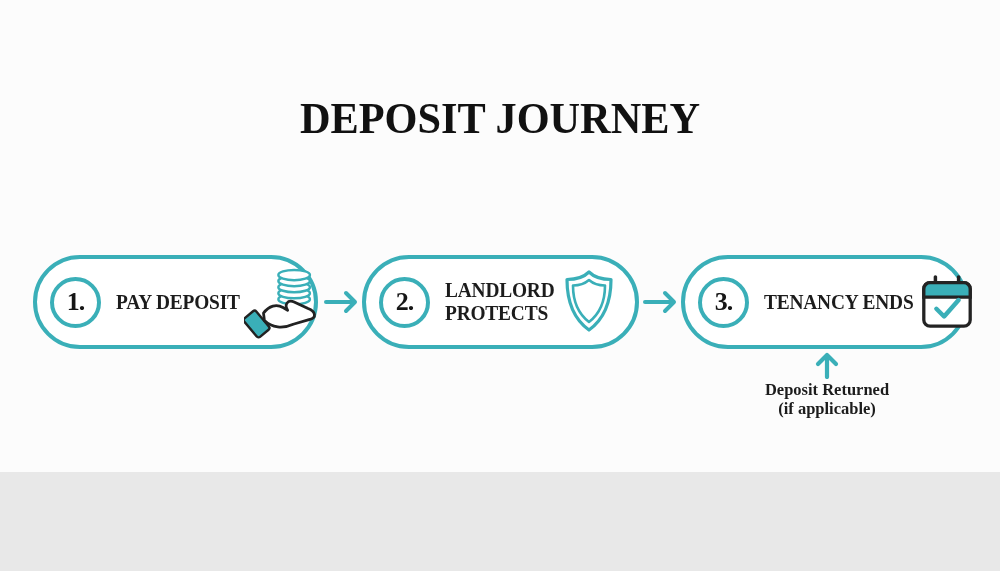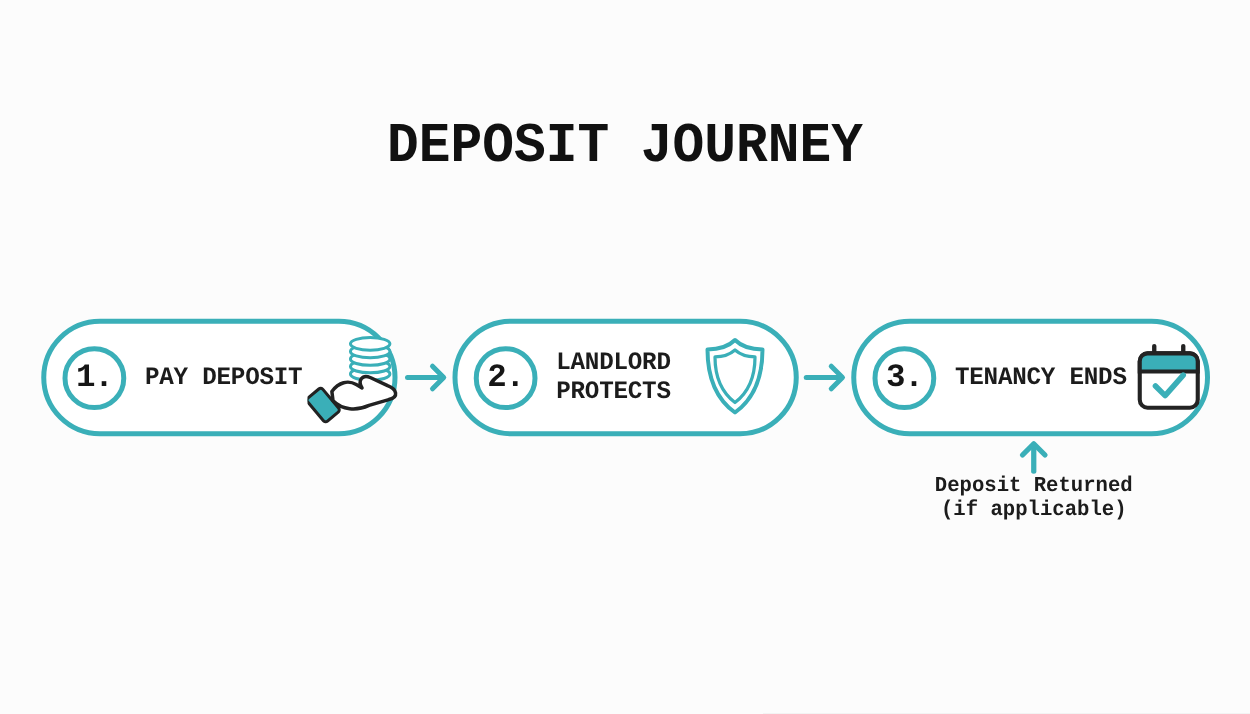--- a/index.html
+++ b/index.html
@@ -4,23 +4,23 @@
 <style>
   :root{
     --accent:#3aafb8;
     --ink:#1c1c1c;
     --bg:#fcfcfc;
   }
   *{ box-sizing:border-box; }
   html,body{ margin:0; padding:0; background:#e8e8e8; }
   .canvas{
     position:relative;
-    width:1000px; height:571px;
+    width:1000px; height:472px;
     background:var(--bg);
-    font-family:Liberation Mono, monospace;
+    font-family:Liberation Serif, serif;
     overflow:hidden;
     margin:0 auto;
   }
   .title{
     position:absolute;
     top:92px; left:0; right:0;
     text-align:center;
     font-size:45px;
     font-weight:bold;
     color:#111;

